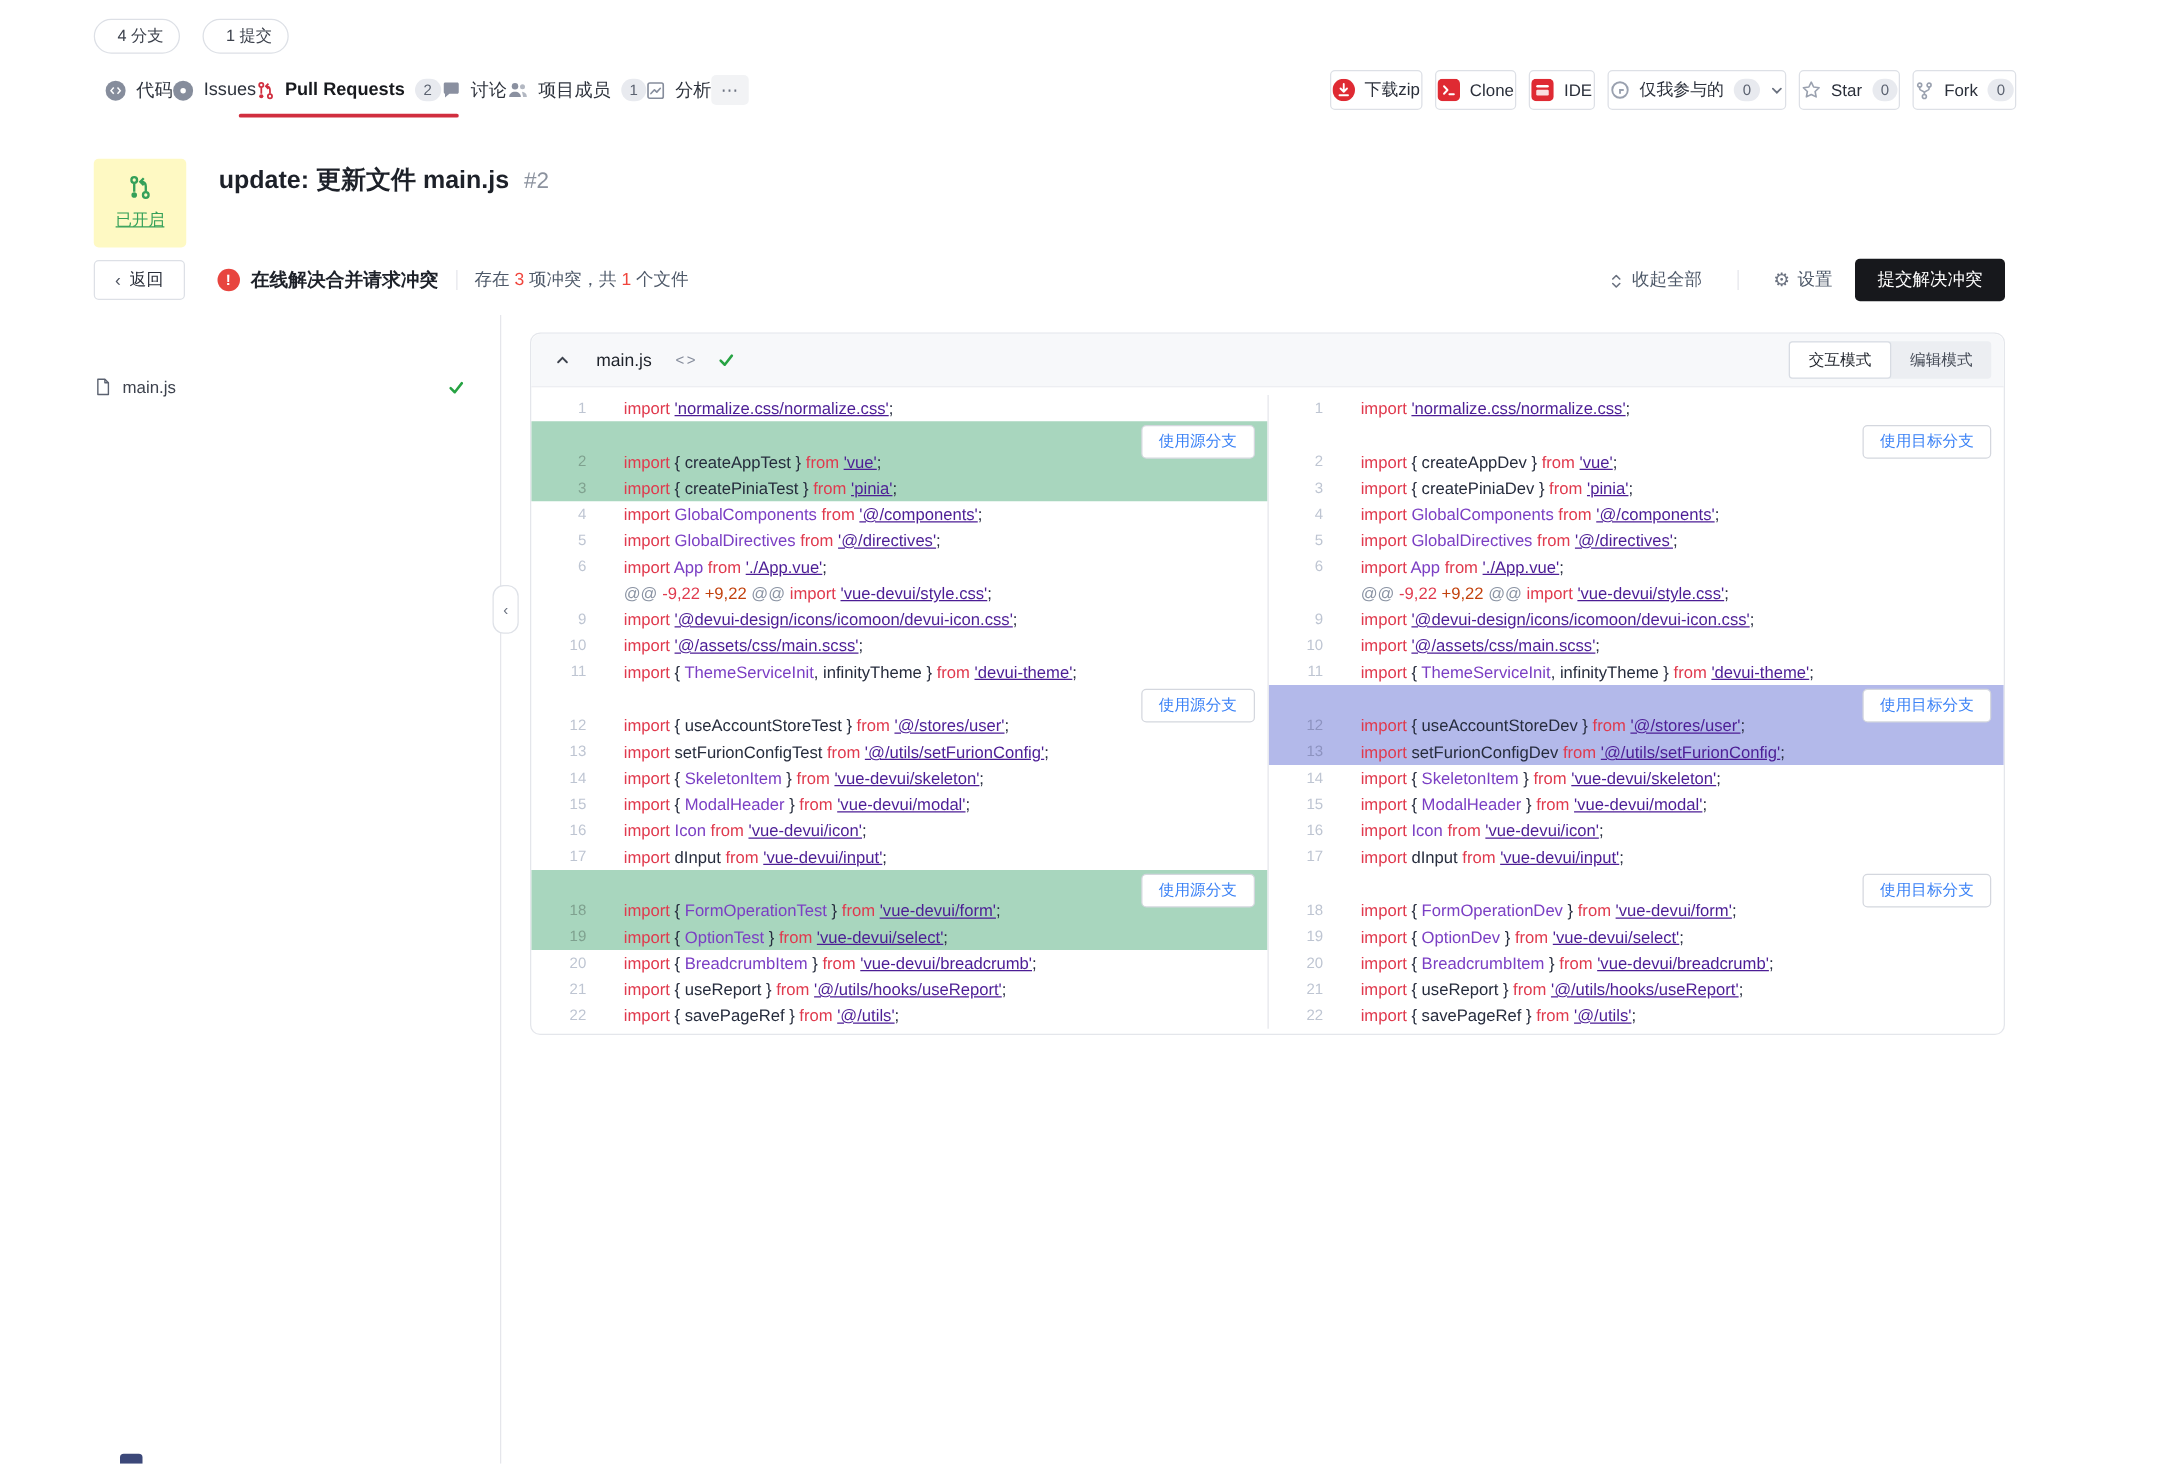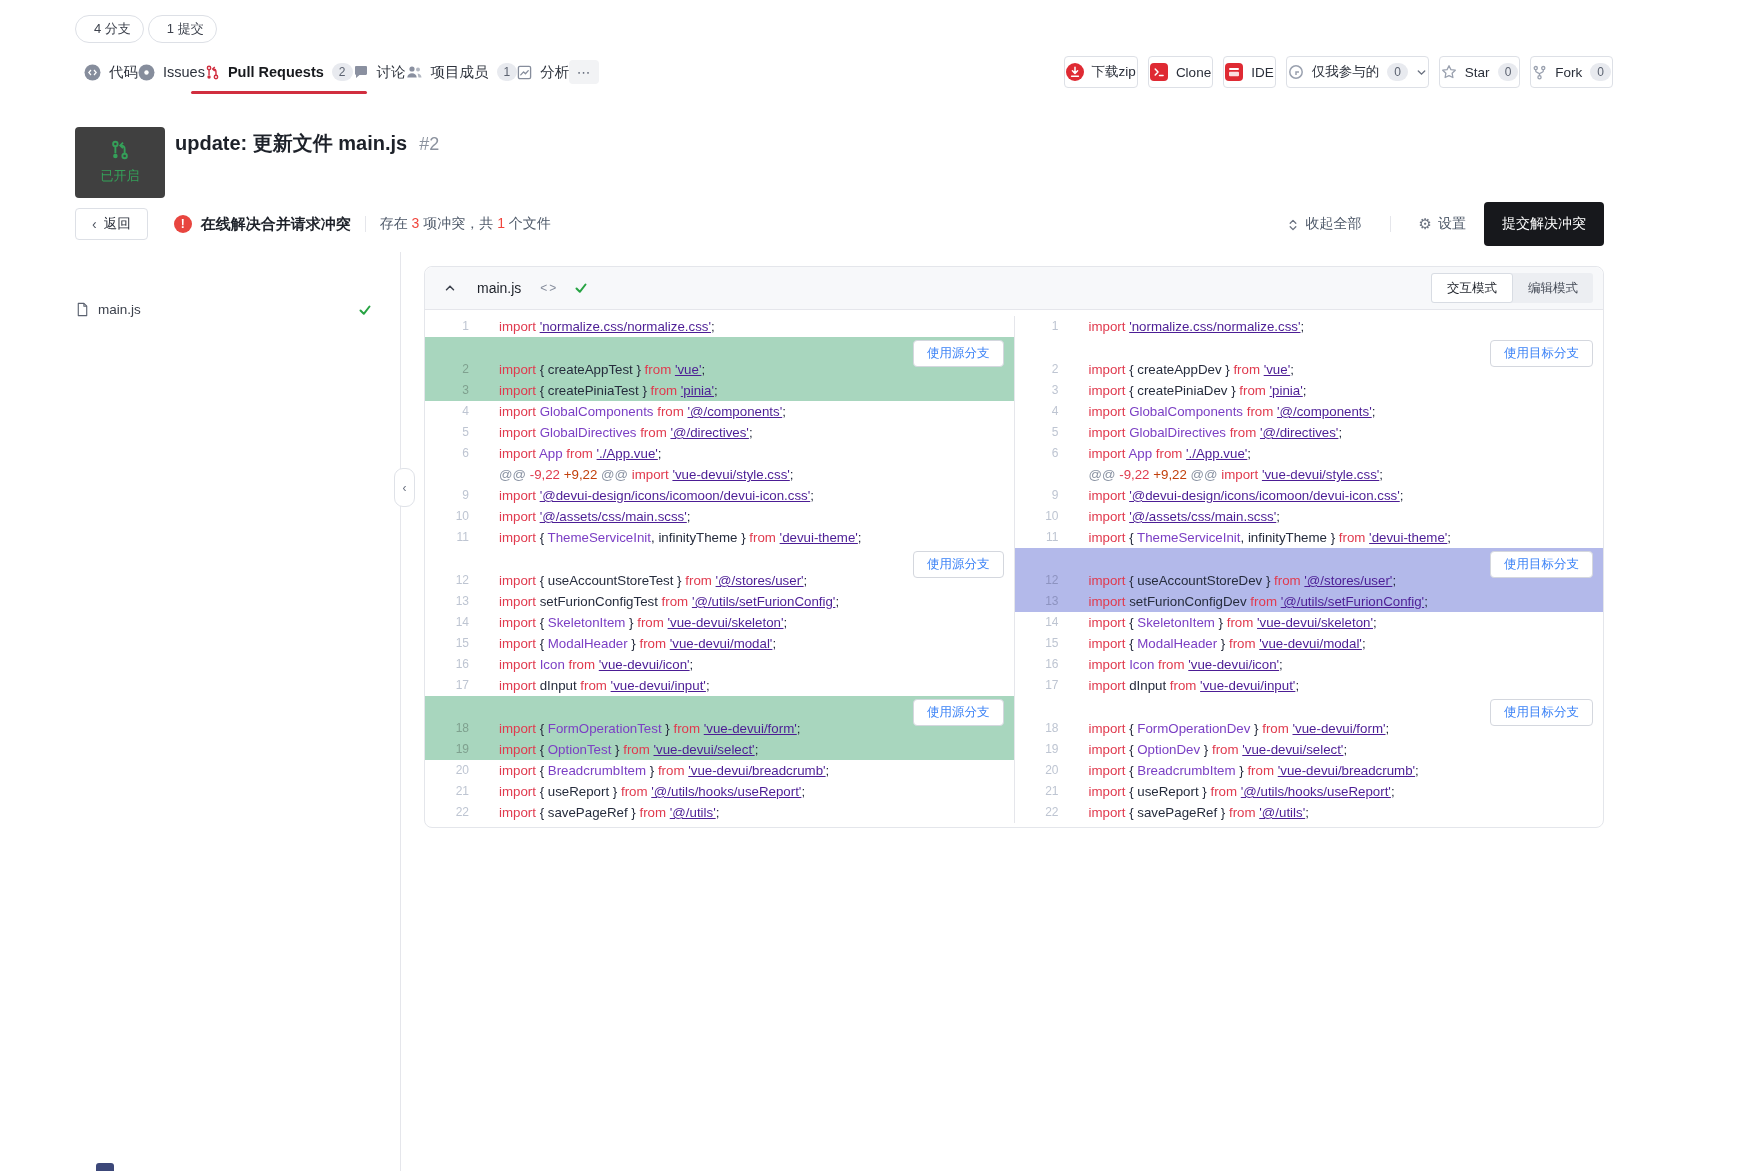--- a/index.html
+++ b/index.html
@@ -1,21 +1,21 @@
 <!DOCTYPE html>
 <html><head>
 <meta charset="utf-8">
 <style>
   html,body{margin:0;padding:0;background:#fff;width:1740px;height:1171px;overflow:hidden;
     font-family:"Liberation Sans","DejaVu Sans",sans-serif;color:#1d2129;}
   .page{position:relative;width:1740px;height:1171px;background:#fff;}
   svg{vertical-align:middle;display:inline-block;}
 
   
-  .pills-row{position:absolute;left:75px;top:15px;display:flex;gap:4px;justify-content:flex-end;}
+  .pills-row{position:absolute;left:75px;top:15px;display:flex;gap:18px;justify-content:flex-end;}
   .pill{display:inline-flex;align-items:center;gap:6px;height:26px;padding:0 12px;border:1px solid #dde0e6;
     border-radius:14px;font-size:13px;color:#3d424d;background:#fff;cursor:pointer;}
   .pill .ic{color:#7d838f;display:inline-flex;}
 
   
   .nav-row{position:absolute;left:0;right:0;top:50px;height:44px;display:flex;align-items:center;
     padding:0 127px 0 84px;box-sizing:border-box;}
   .tabs{display:flex;align-items:center;height:100%;}
   .tab{position:relative;display:flex;align-items:center;gap:8px;height:100%;font-size:14.5px;color:#2d323c;cursor:pointer;}
   .tab .ic{color:#868d9c;display:inline-flex;}
@@ -25,22 +25,22 @@
   .count-badge{background:#e8eaef;color:#5b6270;border-radius:9px;font-size:12px;line-height:18px;height:18px;
     padding:0 7px;font-weight:normal;}
   .more-chip{display:flex;align-items:center;justify-content:center;width:30px;height:24px;border-radius:4px;
     background:#f2f3f5;color:#6b7280;font-size:14px;letter-spacing:1px;cursor:pointer;}
   .actions{margin-left:auto;display:flex;align-items:center;gap:10px;}
   .act-btn{display:inline-flex;align-items:center;gap:8px;height:32px;padding:0 1px;background:#fff;
     border:1px solid #dde0e6;border-radius:4px;font-size:13.5px;color:#2a2f3a;cursor:pointer;white-space:nowrap;}
   .act-btn .ic{display:inline-flex;color:#9aa1af;}
 
   
-  .state-box{position:absolute;left:75px;top:127px;width:90px;height:71px;background:#404040;border-radius:4px;
-    display:flex;flex-direction:column;align-items:center;justify-content:center;gap:7px;color:#35a059;}
+  .state-box{position:absolute;left:75px;top:127px;width:74px;height:71px;background:#fef9c3;border-radius:4px;
+    display:flex;flex-direction:column;align-items:center;justify-content:center;gap:7px;color:#35a059;text-decoration:underline;}
   .state-box .state-label{font-size:13px;color:#35a059;}
   .pr-title-row{position:absolute;left:175px;top:130px;display:flex;align-items:baseline;gap:12px;}
   .pr-title{font-size:20px;font-weight:bold;color:#1d2129;}
   .pr-number{font-size:18px;color:#8b929e;}
   .pr-meta{position:absolute;left:175px;top:169px;display:flex;align-items:center;gap:8px;font-size:13.5px;color:#8b929e;}
   .pr-meta .author{color:#1d2129;font-weight:bold;}
   .branch-tag{background:#eff1f4;color:#515666;border-radius:3px;padding:3px 9px;font-size:13px;}
 
   
   .toolbar{position:absolute;left:75px;top:206px;width:1529px;height:36px;display:flex;align-items:center;}
@@ -49,21 +49,21 @@
   .back-chev{color:#4e5461;font-size:14px;}
   .warn-ic{width:18px;height:18px;border-radius:50%;background:#e8453f;color:#fff;font-size:12px;font-weight:bold;
     display:inline-flex;align-items:center;justify-content:center;margin-left:26px;}
   .tb-heading{font-size:15px;font-weight:bold;color:#1d2129;margin-left:9px;}
   .tb-div{width:1px;height:16px;background:#e5e6eb;margin:0 14px;}
   .tb-stat{font-size:14px;color:#4e5969;}
   .tb-stat .red{color:#f0453c;}
   .tb-right{margin-left:auto;display:flex;align-items:center;gap:14px;}
   .tb-link{display:inline-flex;align-items:center;gap:6px;font-size:14px;color:#4e5969;cursor:pointer;}
   .gear-glyph{font-size:15px;color:#6b7280;}
-  .submit-btn{height:44px;padding:0 18px;background:#17181c;color:#fff;border:none;border-radius:4px;
+  .submit-btn{height:34px;padding:0 18px;background:#17181c;color:#fff;border:none;border-radius:4px;
     font-size:14px;cursor:pointer;margin-left:4px;}
 
   
   .v-divider{position:absolute;left:400px;top:252px;bottom:0;width:1px;background:#e5e6eb;}
   .collapse-handle{position:absolute;left:394px;top:468px;width:19px;height:37px;background:#fff;
     border:1px solid #dfe2e8;border-radius:9px;display:flex;align-items:center;justify-content:center;
     color:#6b7280;font-size:12px;cursor:pointer;z-index:3;}
   .sidebar{position:absolute;left:75px;top:281px;width:297px;}
   .search-box{position:relative;height:36px;border:1px solid #dfe1e6;border-radius:4px;display:flex;align-items:center;box-sizing:border-box;}
   .search-box input{border:none;outline:none;flex:1;margin:0 34px 0 12px;font-size:13.5px;color:#3d424d;

